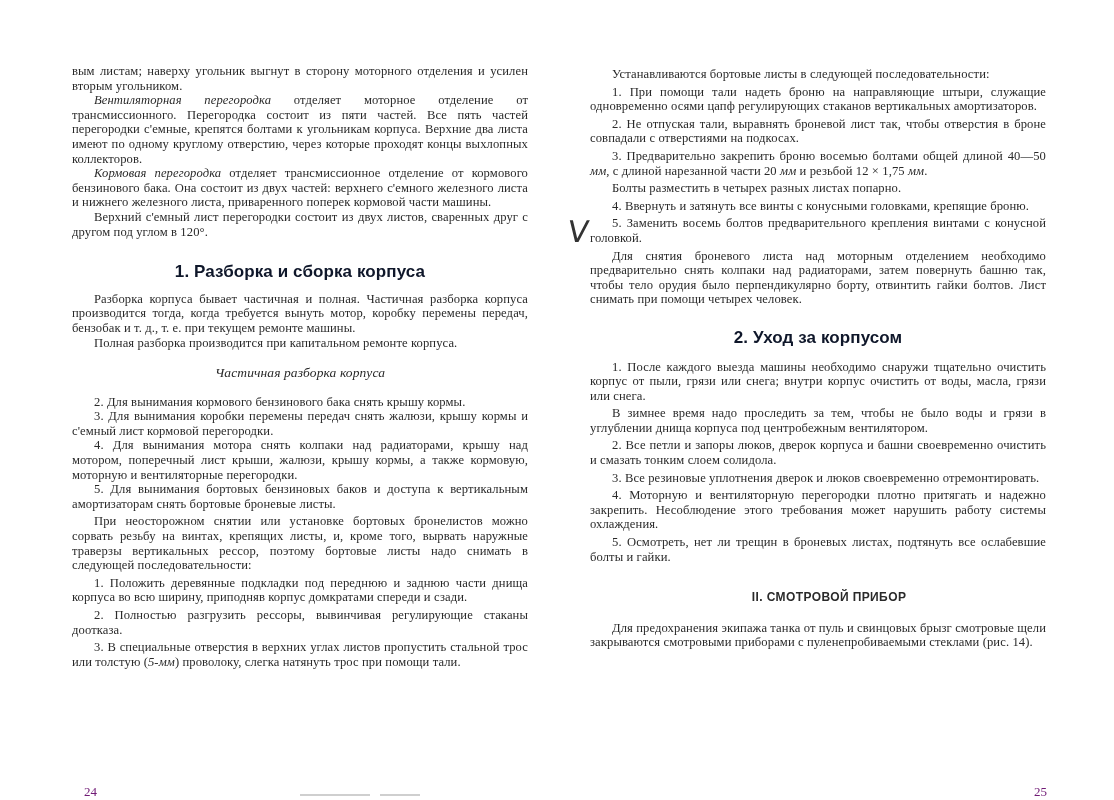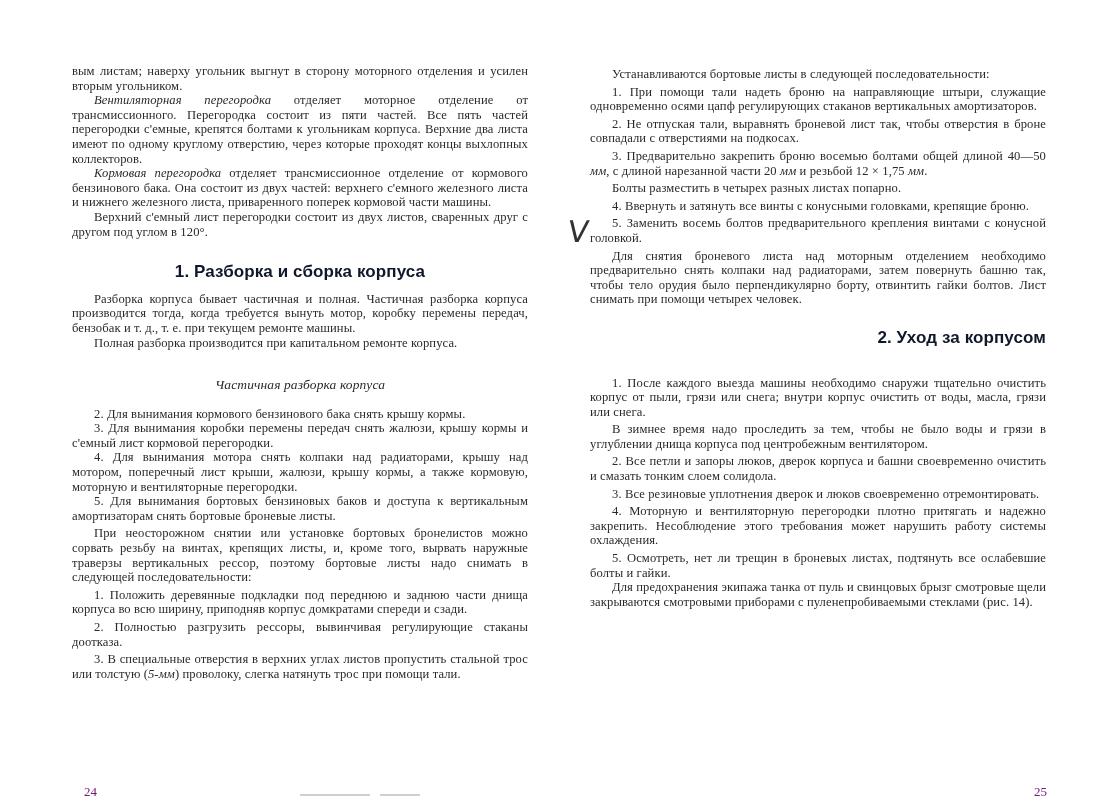--- a/index.html
+++ b/index.html
@@ -58,21 +58,21 @@
 <div class="page left">
   <p class="noindent">вым листам; наверху угольник выгнут в сторону моторного отделения и усилен вторым угольником.</p>
   <p><em>Вентиляторная перегородка</em><span> отделяет моторное отделение от трансмиссионного. Перегородка состоит из пяти частей. Все пять частей перегородки с'емные, крепятся болтами к угольникам корпуса. Верхние два листа имеют по одному круглому отверстию, через которые проходят концы выхлопных коллекторов.</span></p>
   <p><em>Кормовая перегородка</em><span> отделяет трансмиссионное отделение от кормового бензинового бака. Она состоит из двух частей: верхнего с'емного железного листа и нижнего железного листа, приваренного поперек кормовой части машины.</span></p>
   <p>Верхний с'емный лист перегородки состоит из двух листов, сваренных друг с другом под углом в 120°.</p>
 
   <p class="heading" style="margin-top:26px;margin-bottom:12px;">1. Разборка и сборка корпуса</p>
   <p>Разборка корпуса бывает частичная и полная. Частичная разборка корпуса производится тогда, когда требуется вынуть мотор, коробку перемены передач, бензобак и т. д., т. е. при текущем ремонте машины.</p>
   <p>Полная разборка производится при капитальном ремонте корпуса.</p>
 
-  <p class="subheading" style="margin-top:28px;margin-bottom:14px;">Частичная разборка корпуса</p>
+  <p class="subheading" style="margin-top:16px;margin-bottom:14px;">Частичная разборка корпуса</p>
   <p>2. Для вынимания кормового бензинового бака снять крышу кормы.</p>
   <p>3. Для вынимания коробки перемены передач снять жалюзи, крышу кормы и с'емный лист кормовой перегородки.</p>
   <p>4. Для вынимания мотора снять колпаки над радиаторами, крышу над мотором, поперечный лист крыши, жалюзи, крышу кормы, а также кормовую, моторную и вентиляторные перегородки.</p>
   <p>5. Для вынимания бортовых бензиновых баков и доступа к вертикальным амортизаторам снять бортовые броневые листы.</p>
   <p class="gap">При неосторожном снятии или установке бортовых бронелистов можно сорвать резьбу на винтах, крепящих листы, и, кроме того, вырвать наружные траверзы вертикальных рессор, поэтому бортовые листы надо снимать в следующей последовательности:</p>
   <p class="gap">1. Положить деревянные подкладки под переднюю и заднюю части днища корпуса во всю ширину, приподняв корпус домкратами спереди и сзади.</p>
   <p class="gap">2. Полностью разгрузить рессоры, вывинчивая регулирующие стаканы доотказа.</p>
   <p class="gap"><span>3. В специальные отверстия в верхних углах листов пропустить стальной трос или толстую (</span><em>5-мм</em><span>) проволоку, слегка натянуть трос при помощи тали.</span></p>
 </div>
 <div class="pagenum left">24</div>
@@ -82,25 +82,26 @@
 <div class="page right">
   <p class="gap">Устанавливаются бортовые листы в следующей последовательности:</p>
   <p class="gap">1. При помощи тали надеть броню на направляющие штыри, служащие одновременно осями цапф регулирующих стаканов вертикальных амортизаторов.</p>
   <p class="gap">2. Не отпуская тали, выравнять броневой лист так, чтобы отверстия в броне совпадали с отверстиями на подкосах.</p>
   <p class="gap"><span>3. Предварительно закрепить броню восемью болтами общей длиной 40—50 </span><em>мм</em><span>, с длиной нарезанной части 20 </span><em>мм</em><span> и резьбой 12 × 1,75 </span><em>мм</em><span>.</span></p>
   <p class="gap">Болты разместить в четырех разных листах попарно.</p>
   <p class="gap">4. Ввернуть и затянуть все винты с конусными головками, крепящие броню.</p>
   <p class="gap">5. Заменить восемь болтов предварительного крепления винтами с конусной головкой.</p>
   <p class="gap">Для снятия броневого листа над моторным отделением необходимо предварительно снять колпаки над радиаторами, затем повернуть башню так, чтобы тело орудия было перпендикулярно борту, отвинтить гайки болтов. Лист снимать при помощи четырех человек.</p>
 
-  <p class="heading" style="margin-top:24px;margin-bottom:30px;text-align:right;">2. Уход за корпусом</p>
+  <p class="heading" style="margin-top:24px;margin-bottom:14px;">2. Уход за корпусом</p>
   <p>1. После каждого выезда машины необходимо снаружи тщательно очистить корпус от пыли, грязи или снега; внутри корпус очистить от воды, масла, грязи или снега.</p>
   <p class="gap">В зимнее время надо проследить за тем, чтобы не было воды и грязи в углублении днища корпуса под центробежным вентилятором.</p>
   <p class="gap">2. Все петли и запоры люков, дверок корпуса и башни своевременно очистить и смазать тонким слоем солидола.</p>
   <p class="gap">3. Все резиновые уплотнения дверок и люков своевременно отремонтировать.</p>
   <p class="gap">4. Моторную и вентиляторную перегородки плотно притягать и надежно закрепить. Несоблюдение этого требования может нарушить работу системы охлаждения.</p>
   <p class="gap">5. Осмотреть, нет ли трещин в броневых листах, подтянуть все ослабевшие болты и гайки.</p>
 
+  <p class="caps-heading" style="margin-top:26px;margin-bottom:16px;">II. СМОТРОВОЙ ПРИБОР</p>
   <p>Для предохранения экипажа танка от пуль и свинцовых брызг смотровые щели закрываются смотровыми приборами с пуленепробиваемыми стеклами (рис. 14).</p>
 </div>
 <div class="pagenum right">25</div>
 
 <div class="mark" style="left:568px;top:214px;font-size:30px;font-family:'DejaVu Sans',sans-serif;transform:skewX(-8deg);">V</div>
 
 </body></html>

